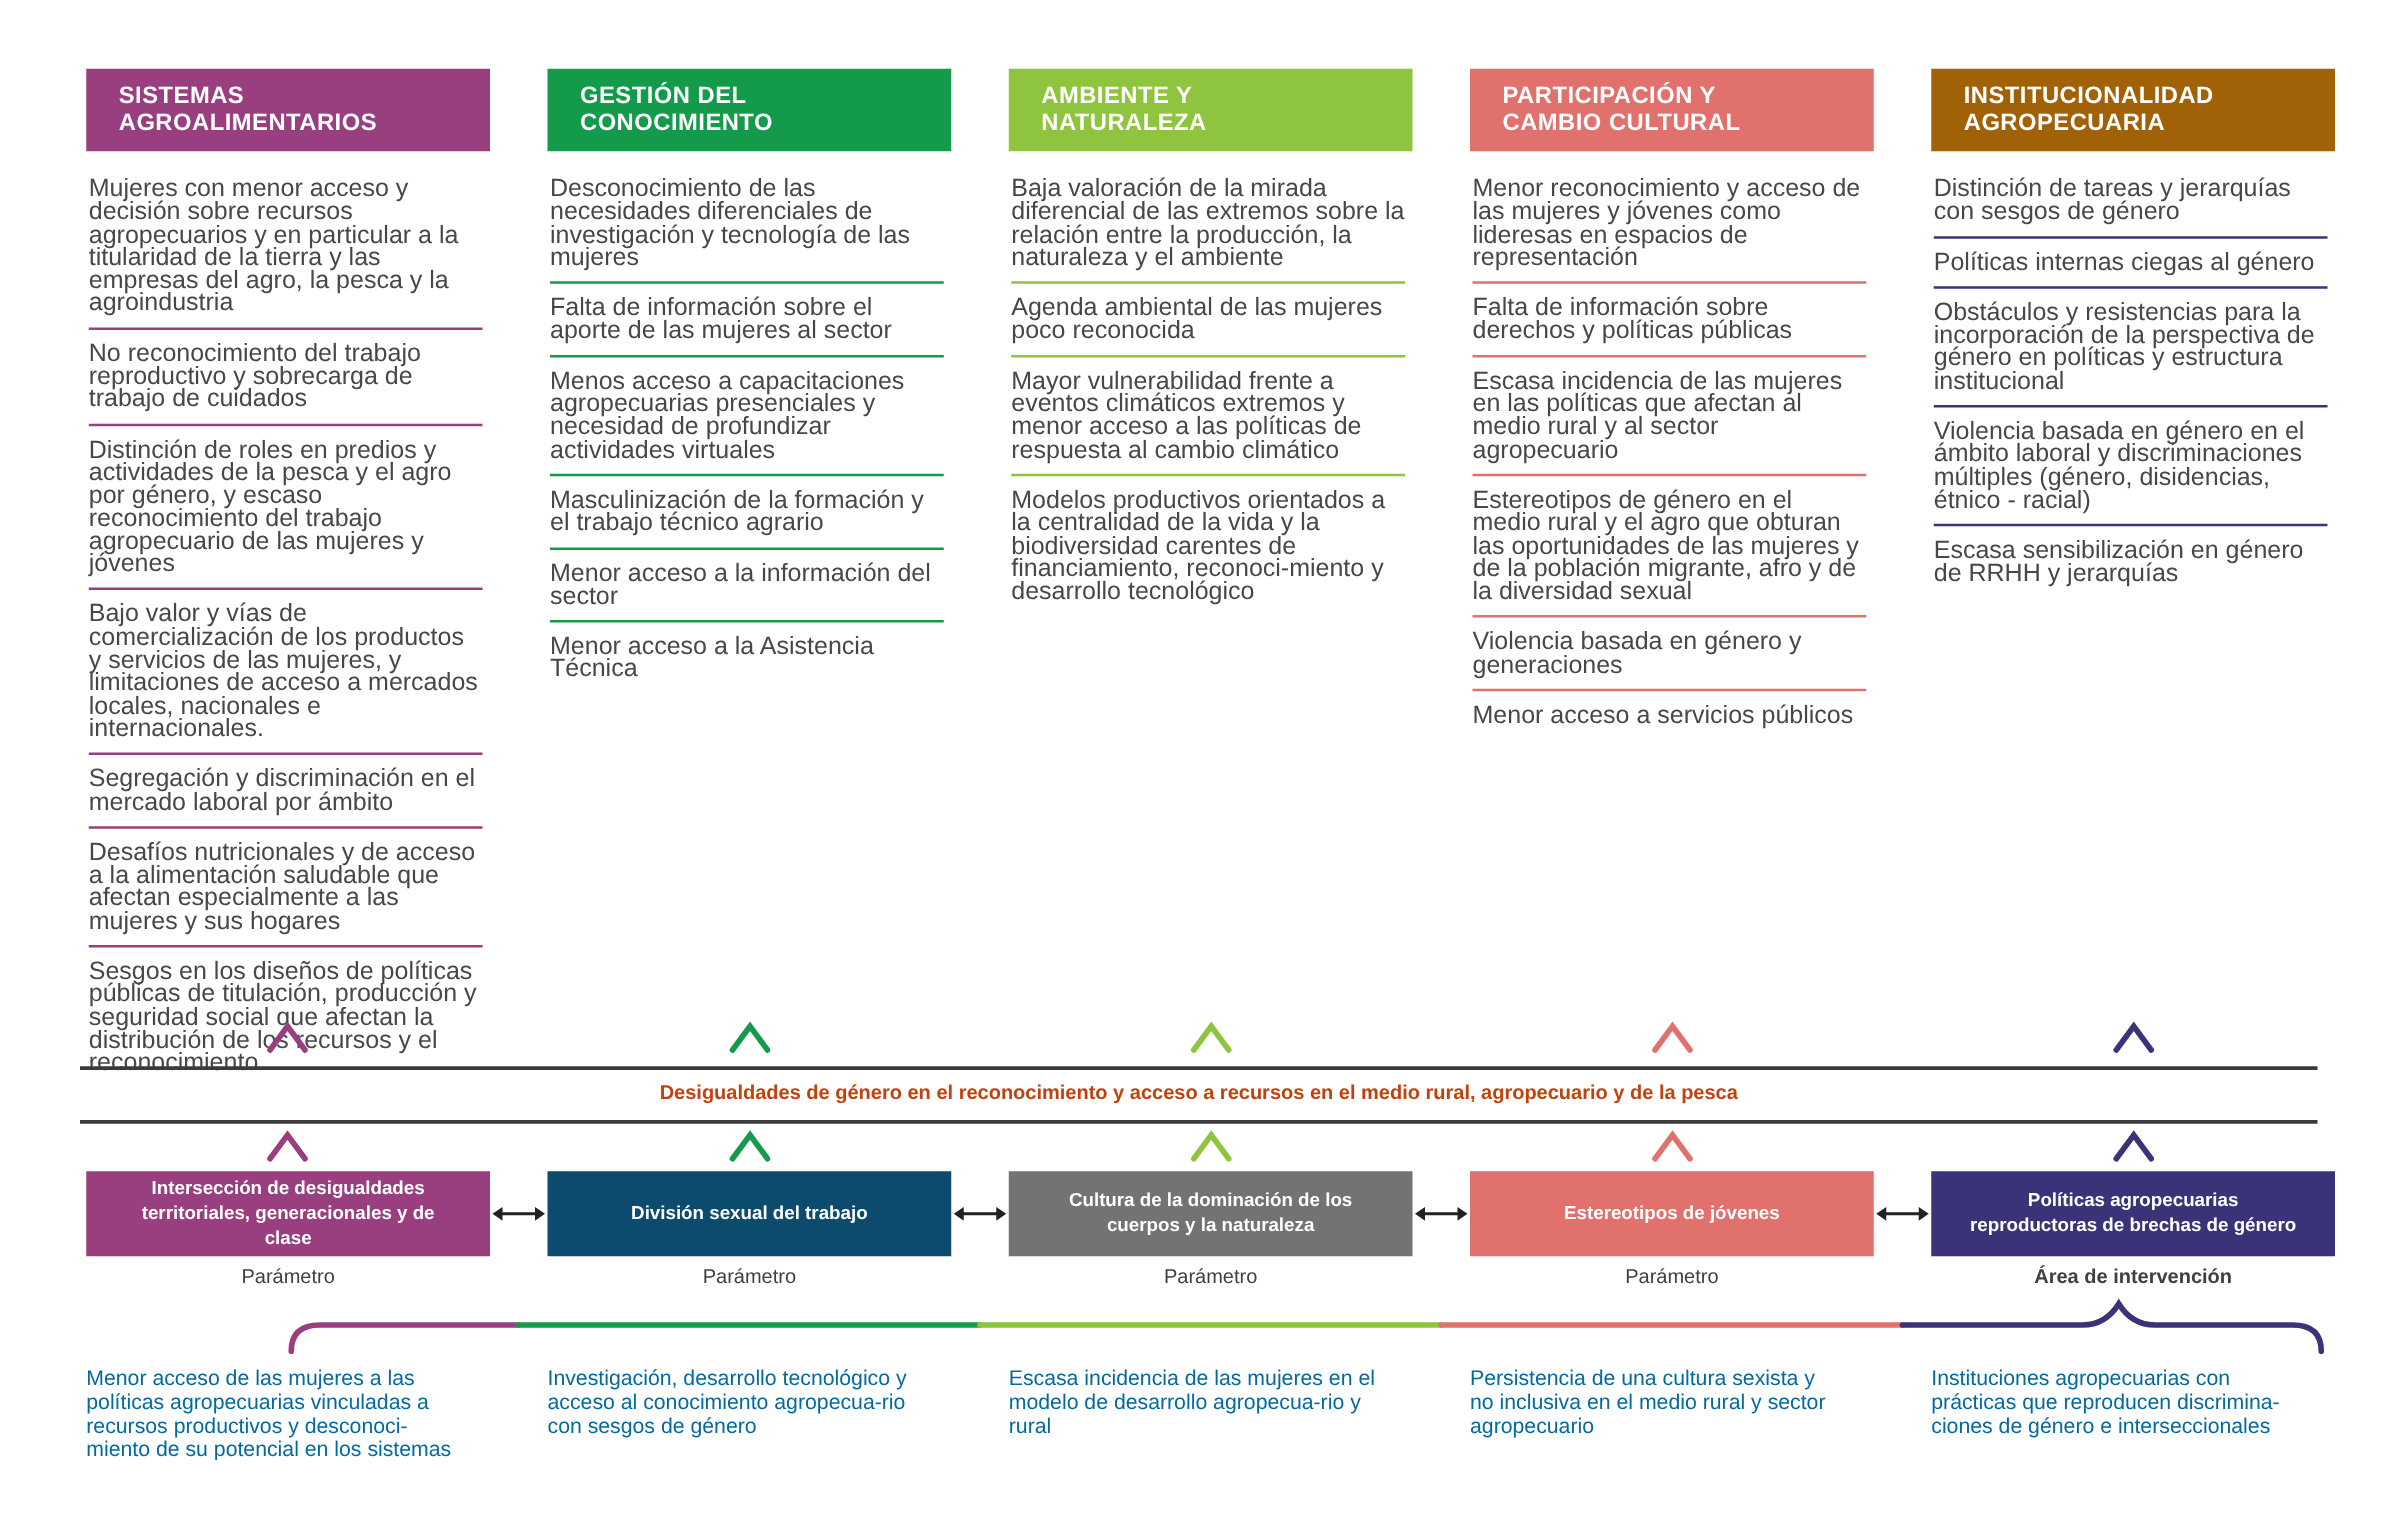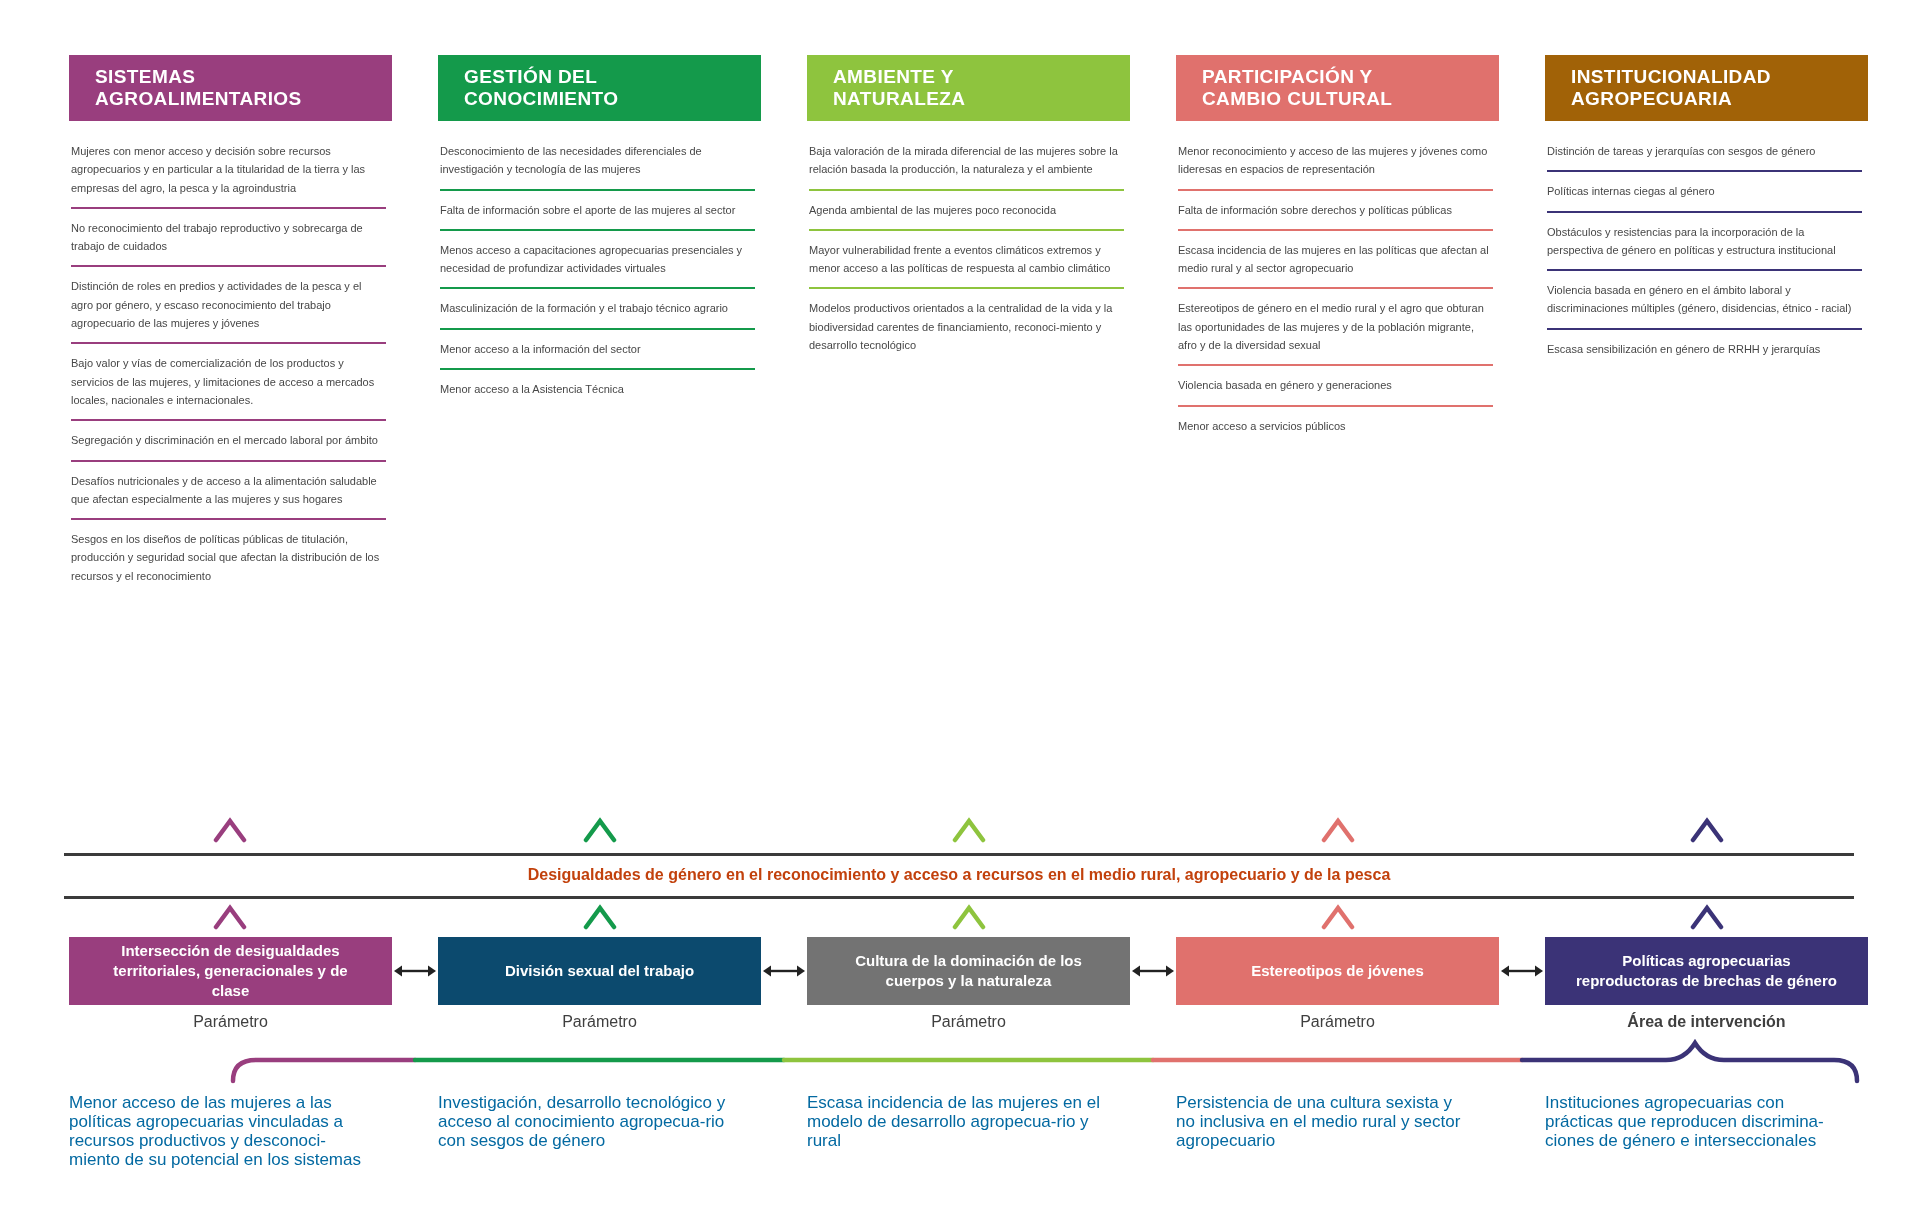--- a/index.html
+++ b/index.html
@@ -12,21 +12,21 @@
   
   .col { position:absolute; top:55px; width:323px; }
   .col .hd {
     height:66px; display:flex; align-items:center;
     padding:0 58px 0 26px;
     color:#ffffff; font-weight:bold; font-size:19px; line-height:1.18;
     letter-spacing:0.4px; text-transform:uppercase;
   }
   .col .items { padding:21px 6px 0 2px; }
   .col .items p {
-    font-size:11px; line-height:18.3px; color:#474747;
+    font-size:20px; line-height:18.3px; color:#474747;
   }
   .col .items hr {
     border:none; border-top:2px solid #999; margin:10px 0; width:100%;
   }
   .c1 .hd{background:#993E7E;} .c1 .items hr{border-top-color:#993E7E;}
   .c2 .hd{background:#149A4B;} .c2 .items hr{border-top-color:#149A4B;}
   .c3 .hd{background:#8EC43E;} .c3 .items hr{border-top-color:#8EC43E;}
   .c4 .hd{background:#E0716D;} .c4 .items hr{border-top-color:#E0716D;}
   .c5 .hd{background:#a16207;} .c5 .items hr{border-top-color:#3B3377;}
   
@@ -106,21 +106,21 @@
       <hr>
       <p>Menor acceso a la Asistencia Técnica</p>
     </div>
   </section>
 
   <section class="col c3" style="left:807px">
     <header class="hd">
         <span>AMBIENTE Y NATURALEZA</span>
       </header>
     <div class="items">
-      <p>Baja valoración de la mirada diferencial de las mujeres sobre la relación basada la producción, la naturaleza y el ambiente</p>
+      <p>Baja valoración de la mirada diferencial de las extremos sobre la relación entre la producción, la naturaleza y el ambiente</p>
       <hr>
       <p>Agenda ambiental de las mujeres poco reconocida</p>
       <hr>
       <p>Mayor vulnerabilidad frente a eventos climáticos extremos y menor acceso a las políticas de respuesta al cambio climático</p>
       <hr>
       <p>Modelos productivos orientados a la centralidad de la vida y la biodiversidad carentes de financiamiento, reconoci-miento y desarrollo tecnológico</p>
     </div>
   </section>
 
   <section class="col c4" style="left:1176px">

